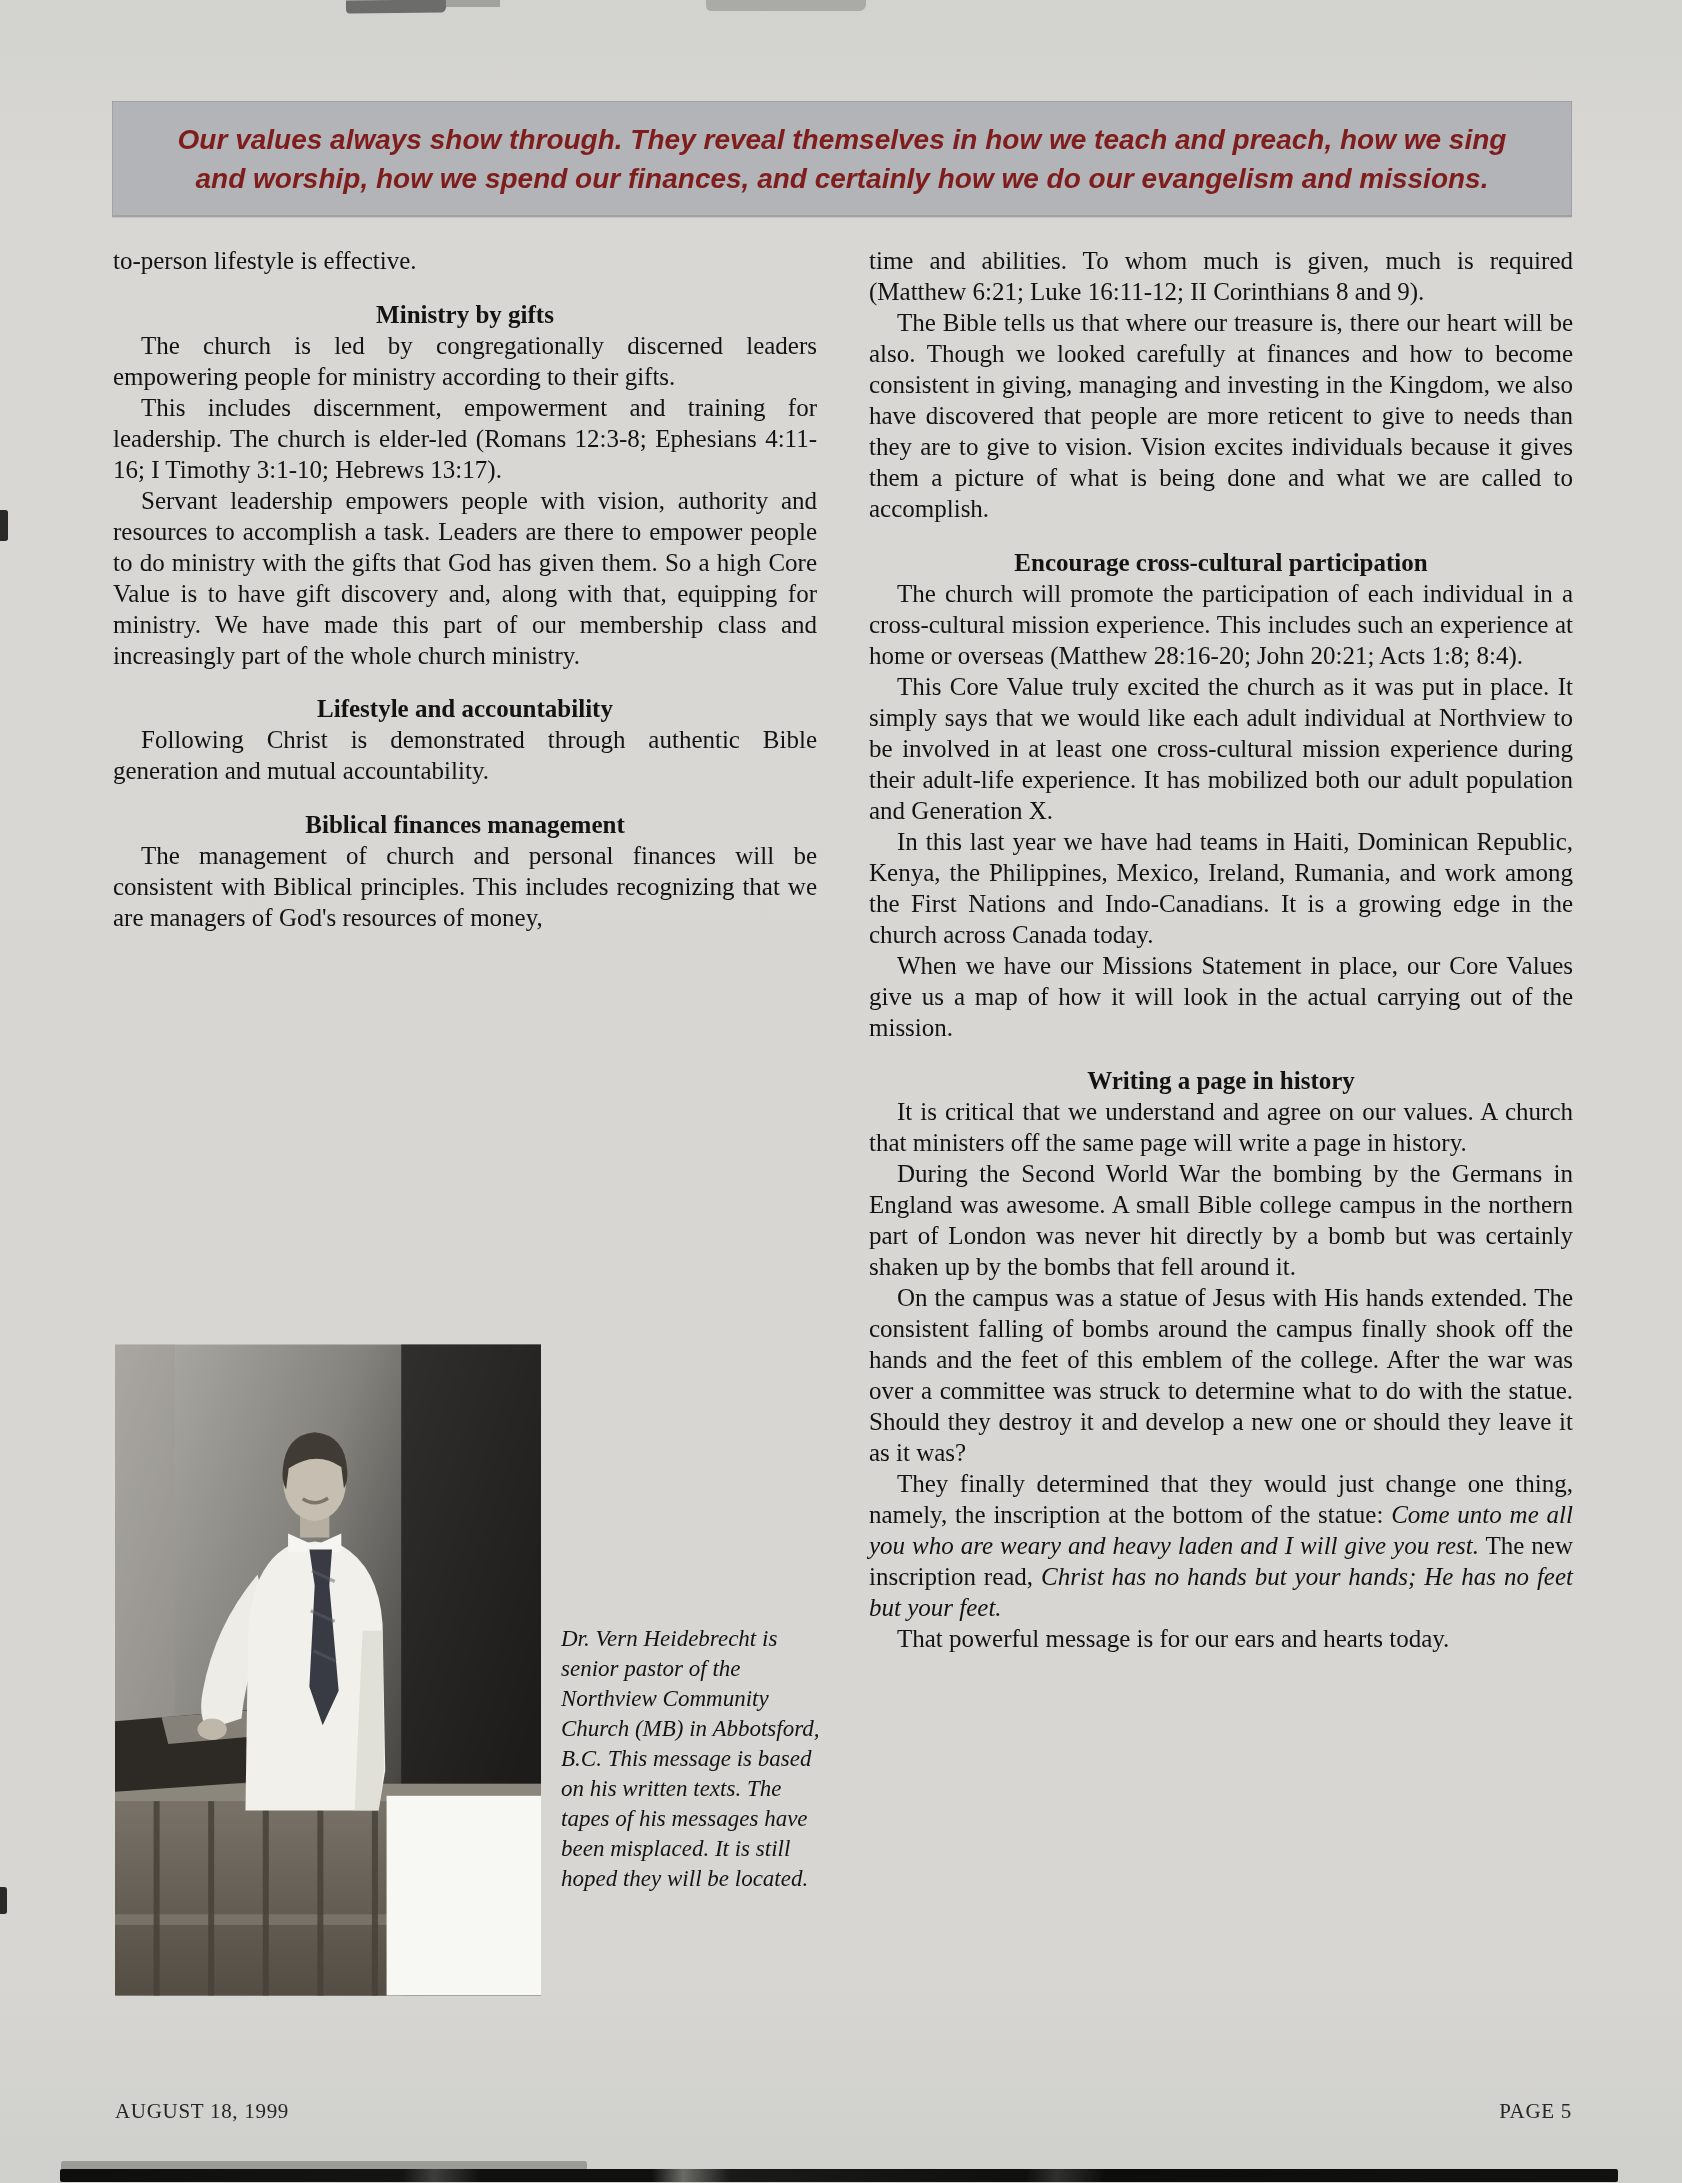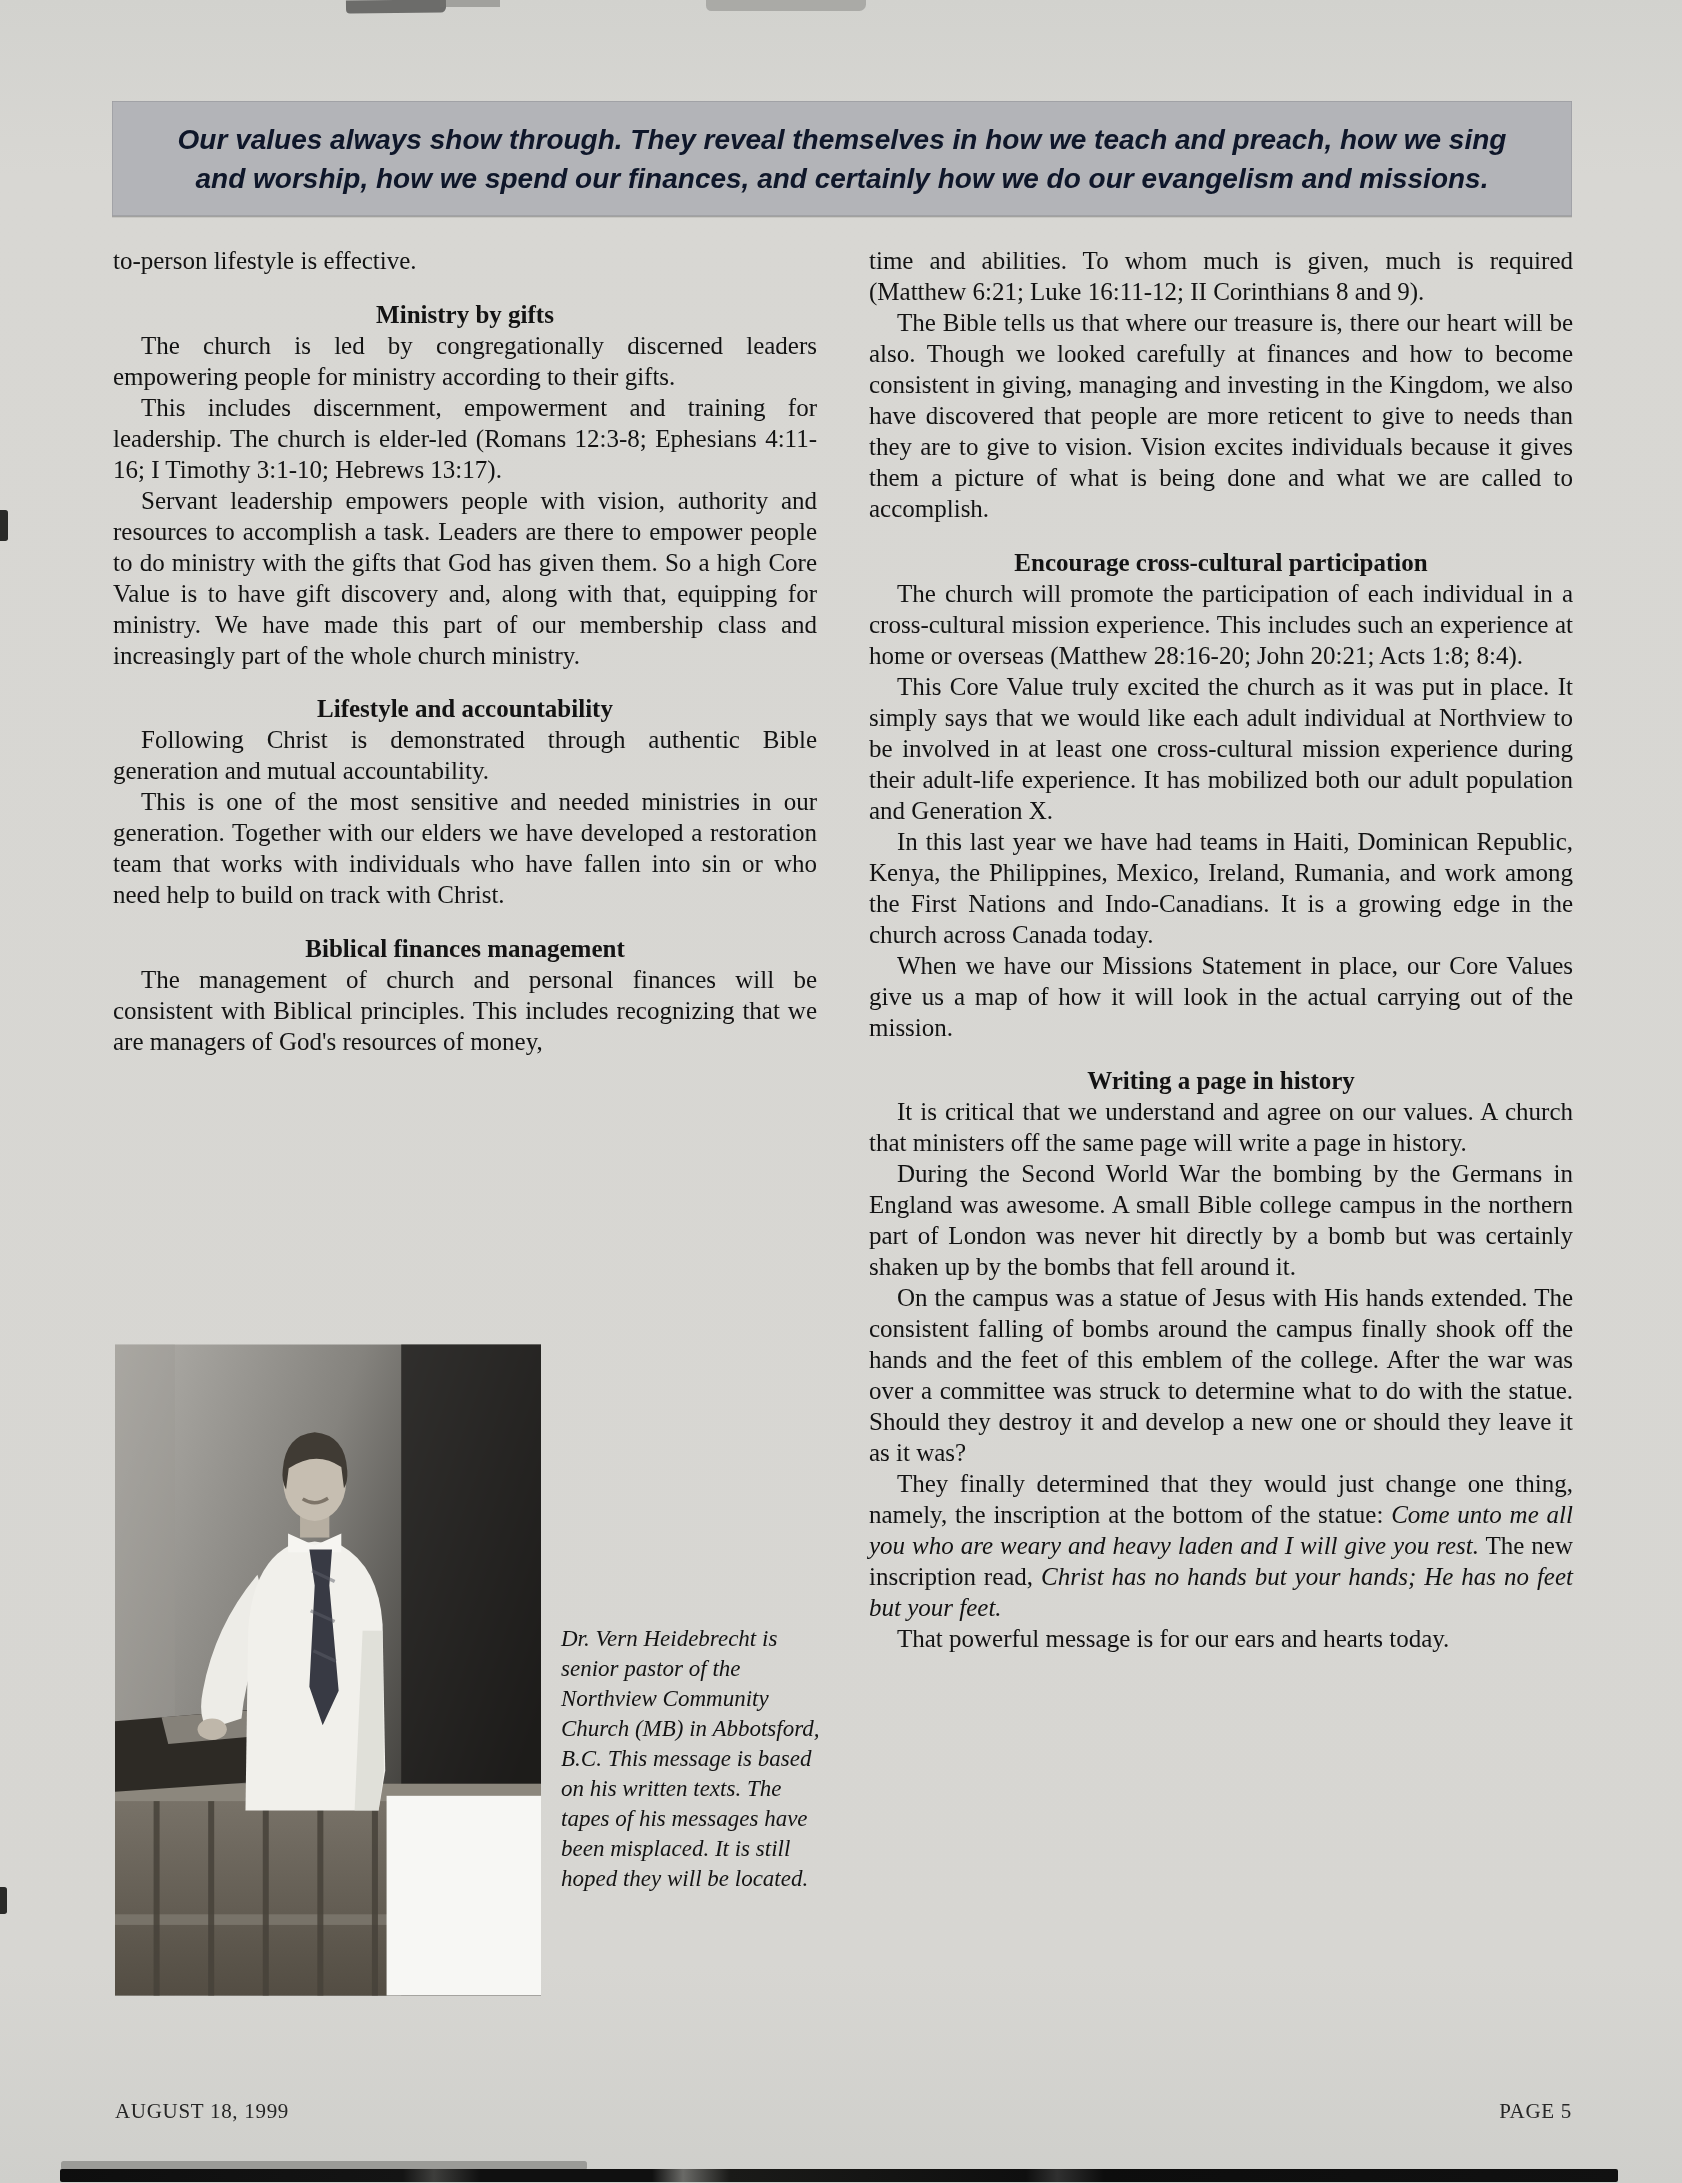--- a/index.html
+++ b/index.html
@@ -40,21 +40,21 @@
     position: absolute; left: 112px; top: 101px;
     width: 1460px; height: 115px;
     background: #b3b4b8;
     box-shadow: 0 1.3px 0 rgba(60,60,64,.35), inset 0 0 0 0.7px rgba(120,120,126,.4);
     display: flex; align-items: center; justify-content: center;
   }
   .banner-text {
     font-family: "Liberation Sans", sans-serif;
     font-weight: bold; font-style: italic;
     font-size: 28px; line-height: 39px;
-    text-align: center; color: #0f172a;
+    text-align: center; color: #7f1d1d;
     width: 100%;
   }
   .banner-text div { white-space: nowrap; }
 
   
   .col {
     position: absolute; top: 245px; width: 704px;
     font-size: 25px; line-height: 31px;
     text-align: justify;
     color: #131313;
@@ -110,21 +110,20 @@
   </div>
 
   <div class="col col-left">
       <p class="noindent"><span>to-person lifestyle is effective.</span></p>
       <h3><span>Ministry by gifts</span></h3>
       <p><span>The church is led by congregationally discerned leaders empowering people for ministry according to their gifts.</span></p>
       <p><span>This includes discernment, empowerment and training for leadership. The church is elder-led (Romans 12:3-8; Ephesians 4:11-16; I Timothy 3:1-10; Hebrews 13:17).</span></p>
       <p><span>Servant leadership empowers people with vision, authority and resources to accomplish a task. Leaders are there to empower people to do ministry with the gifts that God has given them. So a high Core Value is to have gift discovery and, along with that, equipping for ministry. We have made this part of our membership class and increasingly part of the whole church ministry.</span></p>
       <h3><span>Lifestyle and accountability</span></h3>
       <p><span>Following Christ is demonstrated through authentic Bible generation and mutual accountability.</span></p>
-      <p><span>This is one of the most sensitive and needed ministries in our generation. Together with our elders we have developed a restoration team that works with individuals who have fallen into sin or who need help to build on track with Christ.</span></p>
       <h3><span>Biblical finances management</span></h3>
       <p><span>The management of church and personal finances will be consistent with Biblical principles. This includes recognizing that we are managers of God's resources of money,</span></p>
     </div>
   <div class="col col-right">
       <p class="noindent"><span>time and abilities. To whom much is given, much is required (Matthew 6:21; Luke 16:11-12; II Corinthians 8 and 9).</span></p>
       <p><span>The Bible tells us that where our treasure is, there our heart will be also. Though we looked carefully at finances and how to become consistent in giving, managing and investing in the Kingdom, we also have discovered that people are more reticent to give to needs than they are to give to vision. Vision excites individuals because it gives them a picture of what is being done and what we are called to accomplish.</span></p>
       <h3><span>Encourage cross-cultural participation</span></h3>
       <p><span>The church will promote the participation of each individual in a cross-cultural mission experience. This includes such an experience at home or overseas (Matthew 28:16-20; John 20:21; Acts 1:8; 8:4).</span></p>
       <p><span>This Core Value truly excited the church as it was put in place. It simply says that we would like each adult individual at Northview to be involved in at least one cross-cultural mission experience during their adult-life experience. It has mobilized both our adult population and Generation X.</span></p>
       <p><span>In this last year we have had teams in Haiti, Dominican Republic, Kenya, the Philippines, Mexico, Ireland, Rumania, and work among the First Nations and Indo-Canadians. It is a growing edge in the church across Canada today.</span></p>

